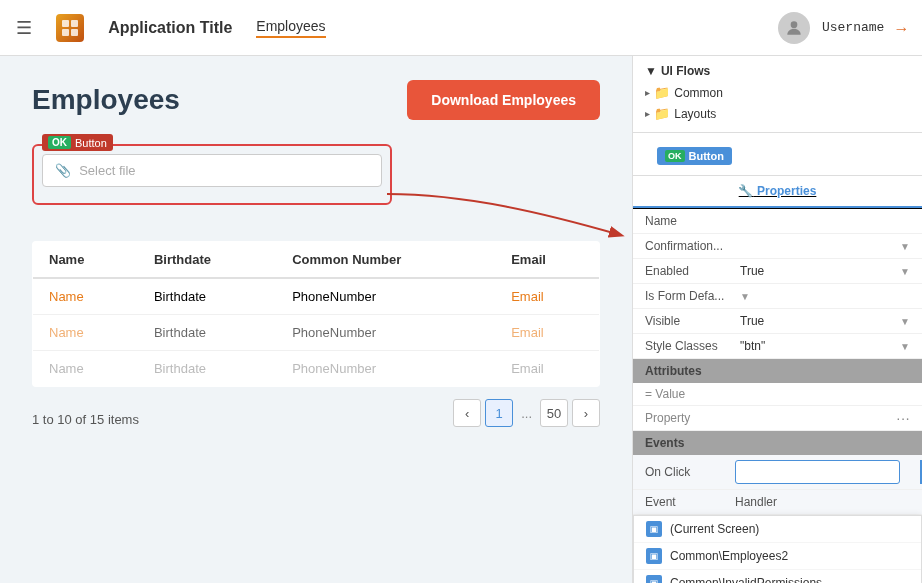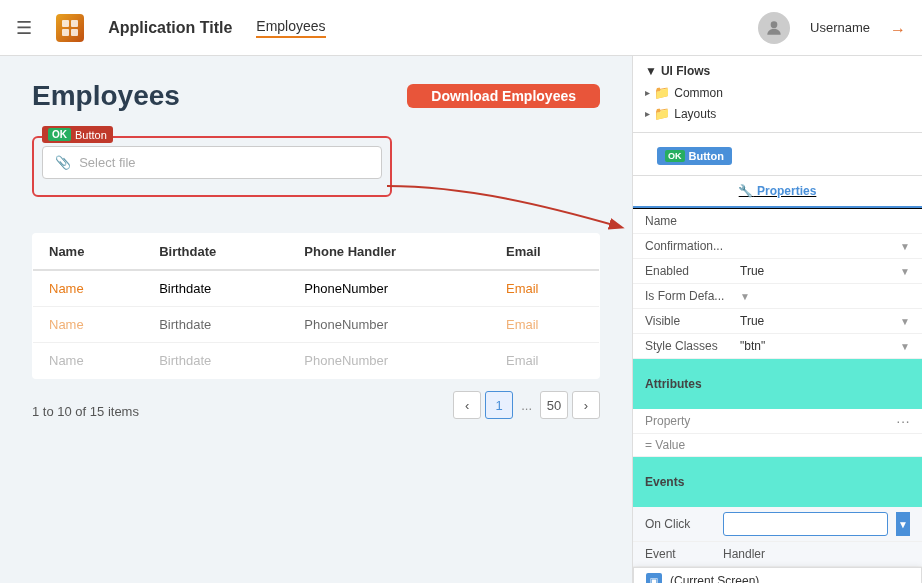--- a/index.html
+++ b/index.html
@@ -15,21 +15,21 @@
       padding: 0 16px;
       gap: 24px;
       flex-shrink: 0;
     }
     .hamburger-icon { font-size: 18px; color: #555; cursor: pointer; }
     .app-icon { width: 28px; height: 28px; background: linear-gradient(135deg, #e8a020, #c05010); border-radius: 4px; display: flex; align-items: center; justify-content: center; color: #fff; font-size: 12px; font-weight: bold; }
     .app-title { font-size: 16px; font-weight: 600; color: #333; }
     .nav-item { font-size: 14px; color: #333; cursor: pointer; }
     .nav-item.active { border-bottom: 2px solid #e87c1a; padding-bottom: 2px; }
     .nav-spacer { flex: 1; }
-    .user-area { display: flex; align-items: center; gap: 20px; cursor: pointer; }
+    .user-area { display: flex; align-items: center; gap: 12px; cursor: pointer; font-family: Liberation Mono, monospace; }
     .user-avatar { width: 32px; height: 32px; border-radius: 50%; background: #ccc; display: flex; align-items: center; justify-content: center; }
     .user-avatar svg { width: 20px; height: 20px; fill: #888; }
     .username { font-size: 13px; color: #333; }
     .logout-icon { color: #e07030; font-size: 16px; cursor: pointer; }
 
     
     .main-layout {
       display: flex;
       flex: 1;
       overflow: hidden;
@@ -48,21 +48,21 @@
       align-items: center;
       justify-content: space-between;
       margin-bottom: 24px;
     }
     .page-title { font-size: 28px; font-weight: 600; color: #2c3e50; }
 
     .download-btn {
       background: #e8553a;
       color: #fff;
       border: none;
-      padding: 4px 24px;
+      padding: 12px 24px;
       border-radius: 6px;
       font-size: 14px;
       font-weight: 600;
       cursor: pointer;
     }
 
     
     .upload-section {
       border: 2px solid #d44;
       border-radius: 6px;
@@ -249,33 +249,33 @@
       padding: 5px 12px;
       font-size: 12px;
       border-bottom: 1px solid #f0f0f0;
       background: #fff;
     }
     .prop-label { width: 95px; color: #555; flex-shrink: 0; }
     .prop-value { flex: 1; color: #333; }
     .prop-arrow { color: #999; font-size: 10px; }
 
     .section-header {
-      background: #5eead4;
-      padding: 18px 12px;
+      background: #a3a3a3;
+      padding: 5px 12px;
       font-size: 12px;
       font-weight: 600;
       color: #444;
     }
     .event-row {
       display: flex;
       align-items: center;
       padding: 5px 12px;
       font-size: 12px;
       border-bottom: 1px solid #f0f0f0;
-      gap: 8px;
+      gap: 20px;
     }
     .event-label { width: 70px; color: #555; flex-shrink: 0; }
     .event-input {
       flex: 1;
       border: 1px solid #4a90d9;
       border-radius: 3px;
       height: 24px;
       padding: 2px 4px;
       font-size: 12px;
     }
@@ -379,21 +379,21 @@
         </defs>
         <path d="M0,40 C80,40 160,60 230,80" stroke="#c0392b" stroke-width="2" fill="none" marker-end="url(#arrowhead)"></path>
       </svg>
     </div>
 
     <table class="data-table">
       <thead>
         <tr>
           <th>Name</th>
           <th>Birthdate</th>
-          <th>Phone Handler</th>
+          <th>Common Number</th>
           <th>Email</th>
         </tr>
       </thead>
       <tbody>
         <tr>
           <td class="link-text">Name</td>
           <td>Birthdate</td>
           <td>PhoneNumber</td>
           <td class="link-text">Email</td>
         </tr>
@@ -483,25 +483,25 @@
       <span class="prop-arrow">▼</span>
     </div>
     <div class="prop-row">
       <span class="prop-label">Style Classes</span>
       <span class="prop-value">"btn"</span>
       <span class="prop-arrow">▼</span>
     </div>
 
     <div class="section-header">Attributes</div>
     <div class="prop-row-eq">
+      <span>= Value</span>
+    </div>
+    <div class="prop-row-eq">
       <span>Property</span>
       <span class="dots-btn">···</span>
-    </div>
-    <div class="prop-row-eq">
-      <span>= Value</span>
     </div>
 
     <div class="section-header">Events</div>
     <div class="event-row">
       <span class="event-label">On Click</span>
       <input class="event-input" type="text" value="" style="">
       <button class="event-dropdown-btn">▼</button>
     </div>
     <div class="event-row">
       <span class="event-label">Event</span>

